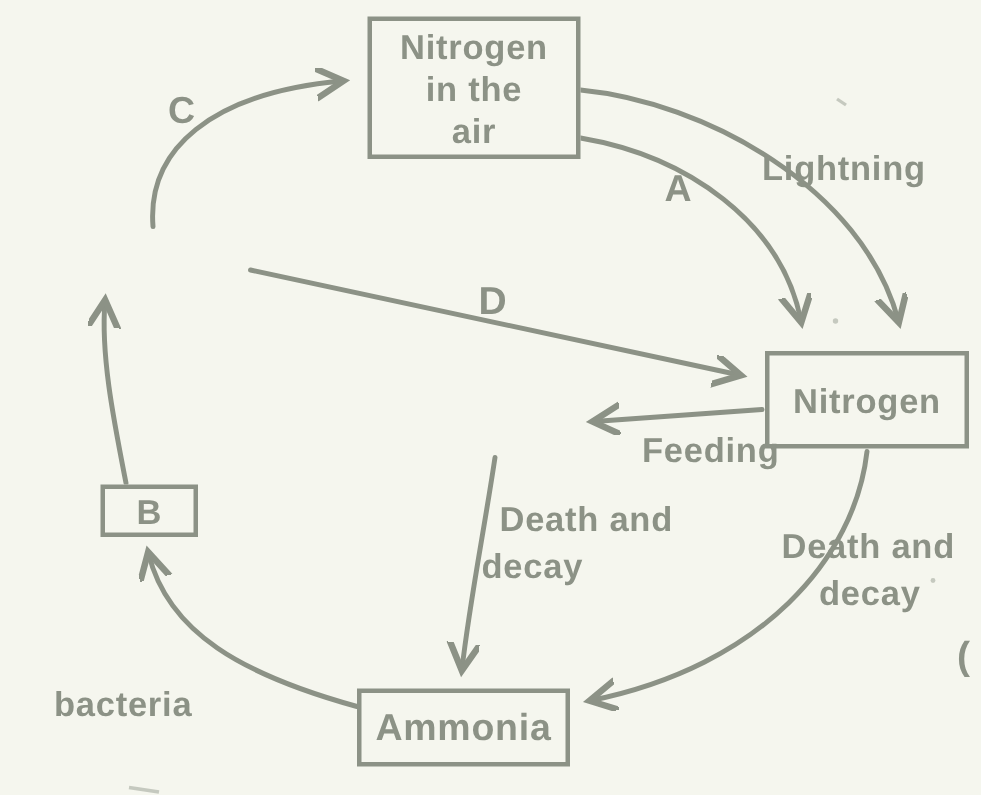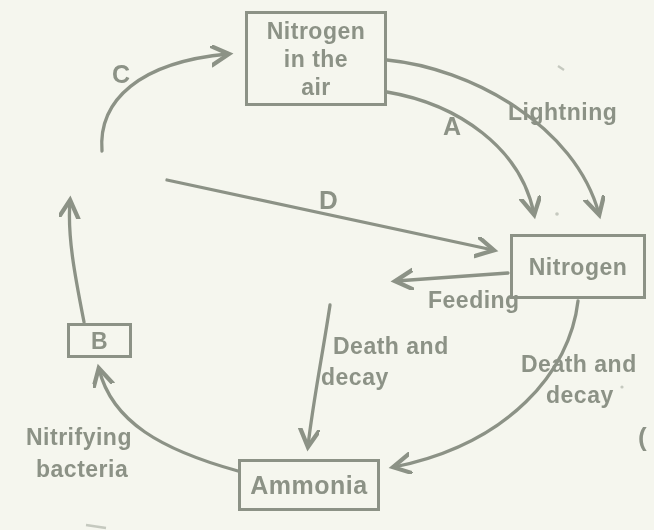--- a/index.html
+++ b/index.html
@@ -120,18 +120,17 @@
   <div class="lbl f26" style="left:319px; top:186px;">D</div>
 
   <div class="lbl f23" style="left:396px; top:287px;margin-left:32px;">Feeding</div>
 
   <div class="lbl f23" style="left:333px; top:333px;">Death and</div>
   <div class="lbl f23" style="left:321px; top:364px;">decay</div>
 
   <div class="lbl f23" style="left:521px; top:351px;">Death and</div>
   <div class="lbl f23" style="left:546px; top:382px;">decay</div>
 
-  <div class="lbl f23" style="left:26px; top:424px;">Nitrifying</div>
   <div class="lbl f23" style="left:36px; top:456px;">bacteria</div>
 
   <div class="lbl f26" style="left:638px; top:423px;">(</div>
 
 </div>
 
 </body></html>

